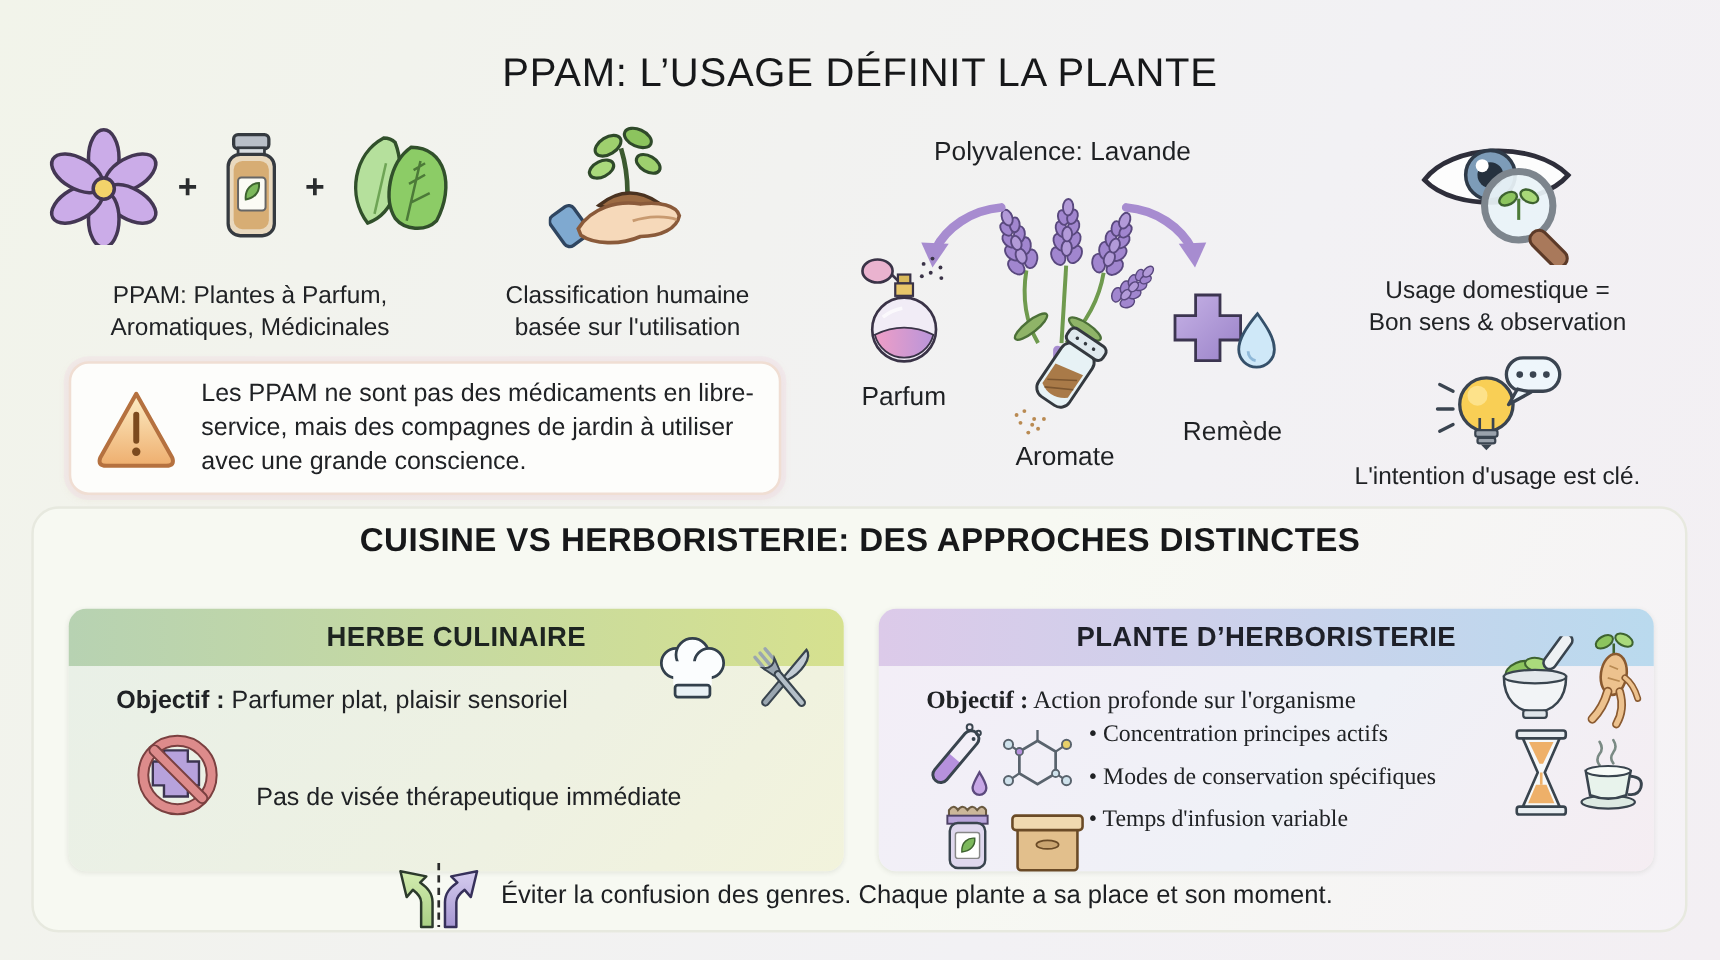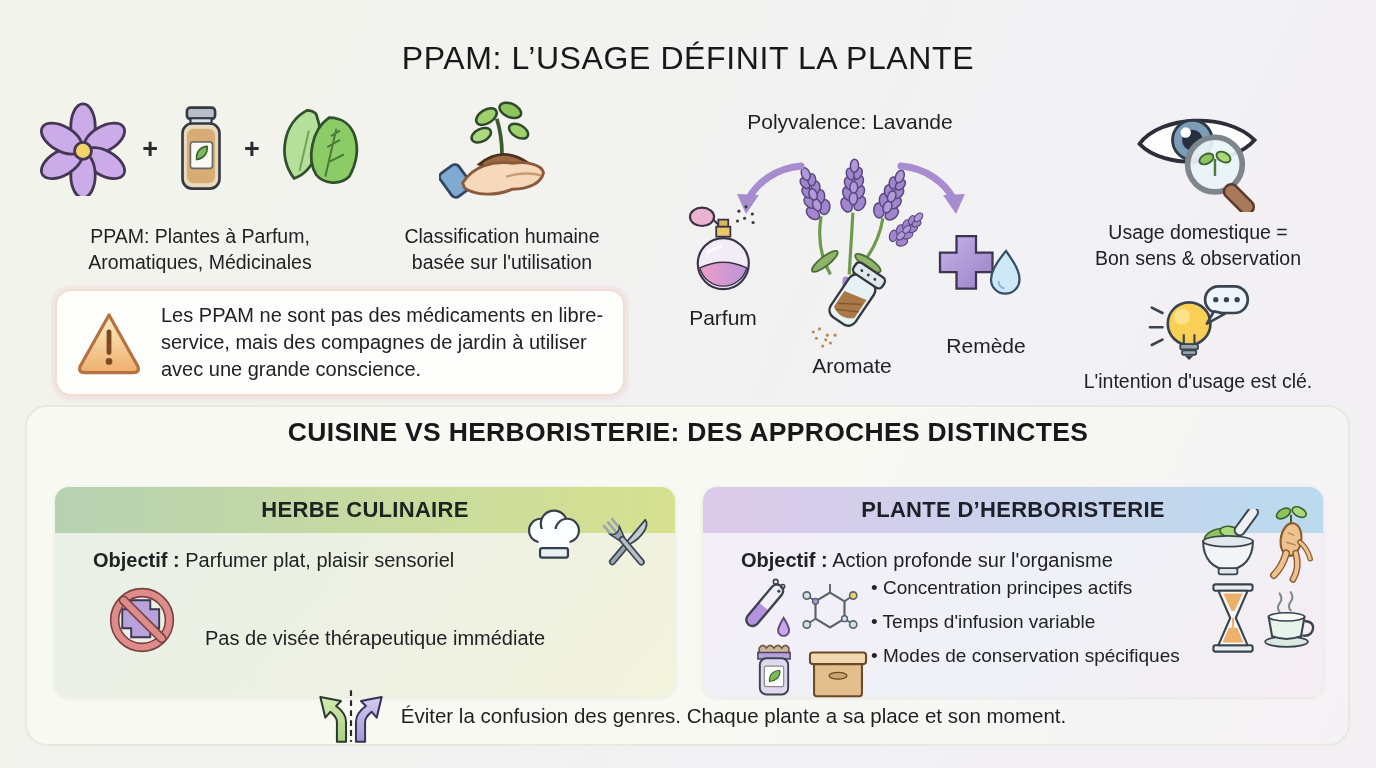--- a/index.html
+++ b/index.html
@@ -23,21 +23,21 @@
   .section-title{top:417px;left:0;width:100%;text-align:center;font-size:26.5px;font-weight:700;letter-spacing:.3px;color:#17181a;}
   .card{top:487px;width:620px;height:210px;border-radius:14px;box-shadow:0 1px 4px rgba(60,70,50,.10);}
   .card-header{height:46px;border-radius:14px 14px 0 0;display:flex;align-items:center;justify-content:center;
     font-size:22px;font-weight:700;letter-spacing:.3px;color:#1d2420;}
   .card-body{position:relative;height:164px;border-radius:0 0 14px 14px;}
   .card-green{left:55px;}
   .card-green .card-header{background:linear-gradient(90deg,#b7d2b2,#d6e18f);}
   .card-green .card-body{background:linear-gradient(130deg,#e9f0e7 0%,#eef1e2 60%,#f2f3dc 100%);}
   .card-purple{left:703px;}
   .card-purple .card-header{background:linear-gradient(90deg,#dccae9,#badaee);color:#1e2029;}
-  .card-purple .card-body{background:linear-gradient(130deg,#f3eef7 0%,#eff1f7 55%,#f5edf2 100%);}
+  .card-purple .card-body{background:linear-gradient(130deg,#f3eef7 0%,#eff1f7 55%,#f5edf2 100%);font-family:Liberation Serif, serif;}
   .obj-line{position:absolute;left:38px;top:16px;font-size:20px;color:#202225;font-weight:500;white-space:nowrap;}
   .obj-label{font-weight:700;}
   .note-line{position:absolute;left:150px;top:94px;font-size:20px;color:#202225;font-weight:500;}
   .bullets{position:absolute;left:168px;top:44px;margin:0;padding:0;list-style:none;}
   .bullets li{font-size:19px;color:#202225;font-weight:500;margin-bottom:12px;white-space:nowrap;}
   .bullets li::before{content:"•  ";font-size:19px;}
   .footer-row{top:687px;left:25px;width:1325px;display:flex;align-items:center;justify-content:center;gap:8px;}
   .footer-text{font-size:20.5px;font-weight:500;color:#1d1f22;}
   svg{display:block;}
 </style>
@@ -378,22 +378,22 @@
       </span>
       <span class="abs" style="left:104px;top:114px;">
         <svg width="62" height="52" viewBox="0 0 90 76">
           <rect x="10" y="22" width="70" height="50" rx="4" fill="#e2bf8c" stroke="#6a4a26" stroke-width="3"></rect>
           <rect x="4" y="8" width="82" height="17" rx="4" fill="#f0d9b0" stroke="#6a4a26" stroke-width="3"></rect>
           <ellipse cx="45" cy="42" rx="13" ry="5" fill="#caa470" stroke="#6a4a26" stroke-width="2"></ellipse>
         </svg>
       </span>
       <ul class="bullets">
         <li><span>Concentration principes actifs</span></li>
+        <li><span>Modes de conservation spécifiques</span></li>
         <li><span>Temps d'infusion variable</span></li>
-        <li><span>Modes de conservation spécifiques</span></li>
       </ul>
       <span class="abs" style="right:62px;top:48px;">
         <svg width="56" height="74" viewBox="0 0 80 104">
           <rect x="12" y="4" width="56" height="9" rx="3" fill="#e9eef2" stroke="#39444e" stroke-width="3"></rect>
           <rect x="12" y="91" width="56" height="9" rx="3" fill="#e9eef2" stroke="#39444e" stroke-width="3"></rect>
           <path d="M19,13 L61,13 L44,52 L61,91 L19,91 L36,52 Z" fill="#f5f8fa" stroke="#39444e" stroke-width="3" stroke-linejoin="round"></path>
           <path d="M26,17 L54,17 L42,42 L38,42 Z" fill="#eeb069"></path>
           <path d="M25,87 L55,87 L46,66 L34,66 Z" fill="#eeb069"></path>
           <path d="M40,52 L40,66" stroke="#eeb069" stroke-width="3"></path>
         </svg>

